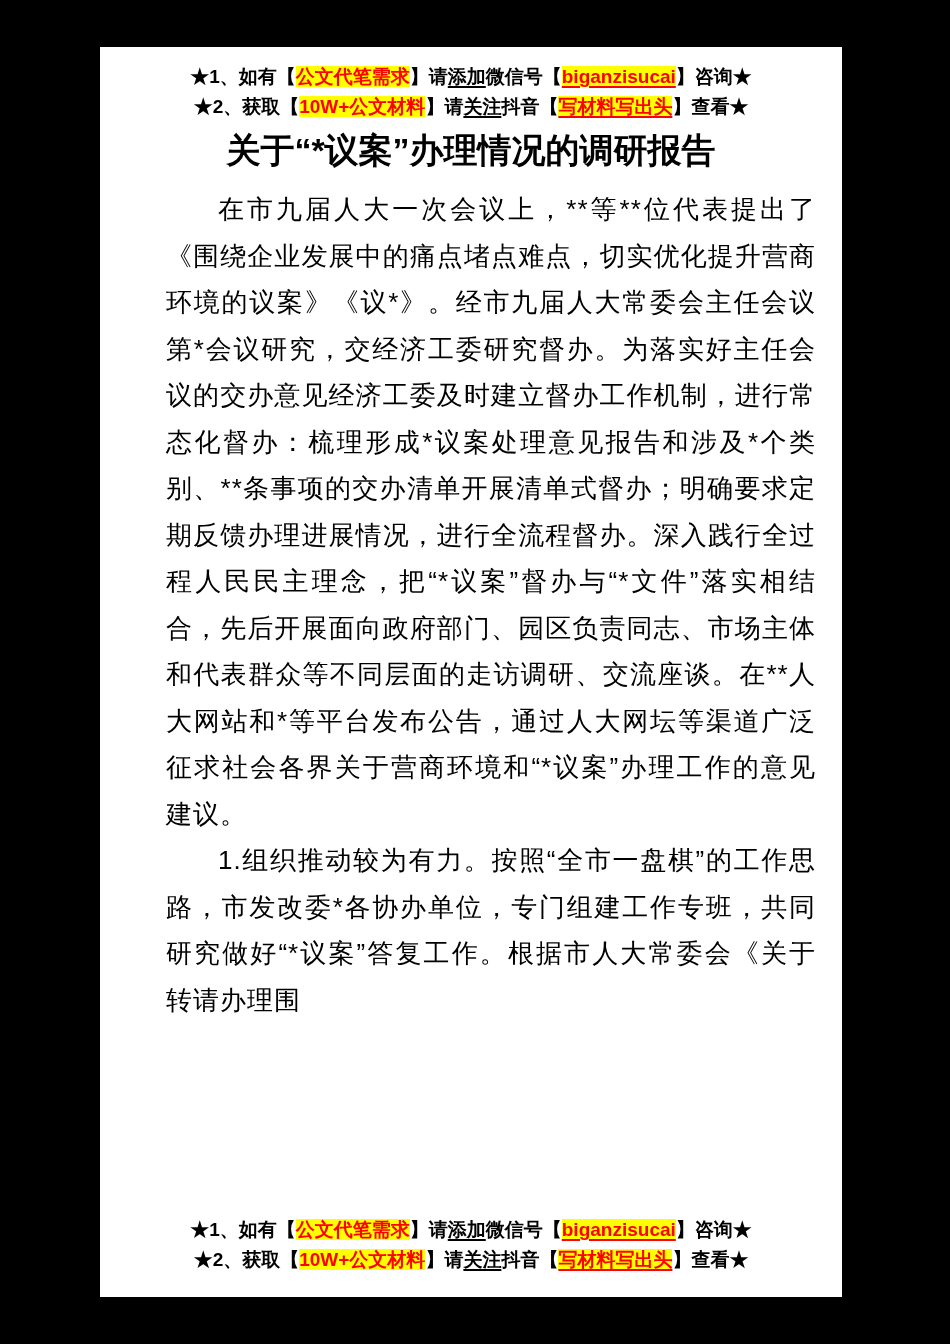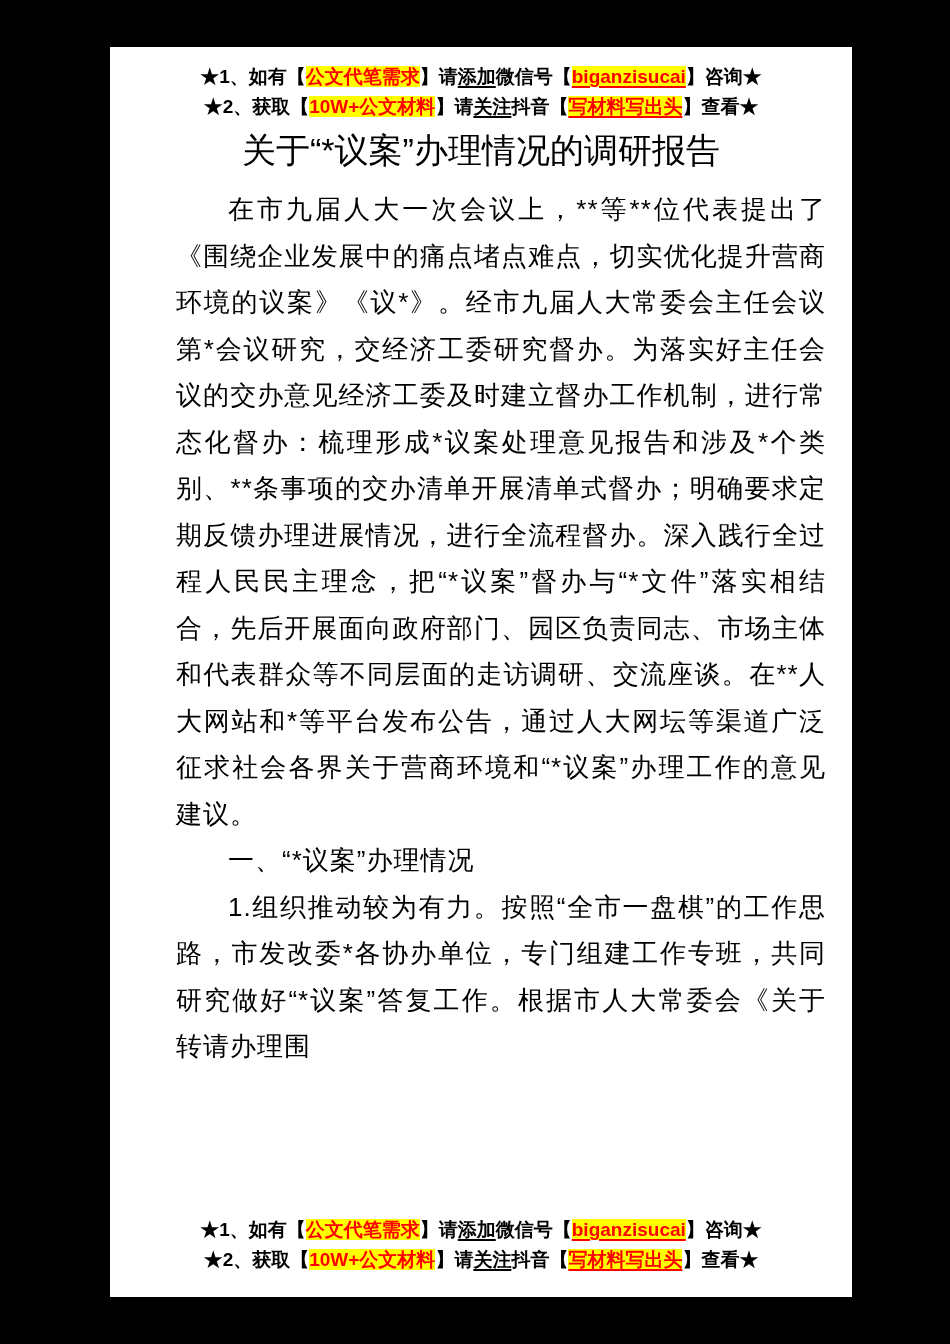--- a/index.html
+++ b/index.html
@@ -6,21 +6,21 @@
     margin: 0;
     padding: 0;
     width: 950px;
     height: 1344px;
     background: #000000;
     overflow: hidden;
     font-family: "Liberation Sans", sans-serif;
   }
   .paper {
     position: absolute;
-    left: 110px;
+    left: 100px;
     top: 47px;
     width: 742px;
     height: 1250px;
     background: #ffffff;
     color: #000000;
     overflow: hidden;
   }
   .promo {
     text-align: center;
     font-size: 19px;
@@ -42,21 +42,21 @@
   }
   .ul {
     text-decoration: underline;
     text-decoration-thickness: 2px;
     text-underline-offset: 3px;
   }
   .report-title {
     margin: 4px 0 0 0;
     text-align: center;
     font-size: 34px;
-    font-weight: normal;
+    font-weight: bold;
     line-height: 48px;
     color: #000000;
   }
   .body-text {
     margin-top: 12px;
     padding: 0 26px 0 66px;
     font-size: 26px;
     line-height: 46.5px;
     letter-spacing: 1px;
     text-align: justify;
@@ -78,21 +78,20 @@
     </div>
     <div class="promo-line">
       <span>★2、获取【</span><span class="hl">10W+公文材料</span><span>】请</span><span class="ul">关注</span><span>抖音【</span><span class="hl ul">写材料写出头</span><span>】查看★</span>
     </div>
   </div>
 
   <h1 class="report-title">关于“*议案”办理情况的调研报告</h1>
 
   <div class="body-text">
     <p>在市九届人大一次会议上，**等**位代表提出了《围绕企业发展中的痛点堵点难点，切实优化提升营商环境的议案》《议*》。经市九届人大常委会主任会议第*会议研究，交经济工委研究督办。为落实好主任会议的交办意见经济工委及时建立督办工作机制，进行常态化督办：梳理形成*议案处理意见报告和涉及*个类别、**条事项的交办清单开展清单式督办；明确要求定期反馈办理进展情况，进行全流程督办。深入践行全过程人民民主理念，把“*议案”督办与“*文件”落实相结合，先后开展面向政府部门、园区负责同志、市场主体和代表群众等不同层面的走访调研、交流座谈。在**人大网站和*等平台发布公告，通过人大网坛等渠道广泛征求社会各界关于营商环境和“*议案”办理工作的意见建议。</p>
-    <p>一、“*议案”办理情况</p>
     <p>1.组织推动较为有力。按照“全市一盘棋”的工作思路，市发改委*各协办单位，专门组建工作专班，共同研究做好“*议案”答复工作。根据市人大常委会《关于转请办理围</p>
   </div>
 
   <div class="promo promo-footer">
     <div class="promo-line">
       <span>★1、如有【</span><span class="hl">公文代笔需求</span><span>】请</span><span class="ul">添加</span><span>微信号【</span><span class="hl ul">biganzisucai</span><span>】咨询★</span>
     </div>
     <div class="promo-line">
       <span>★2、获取【</span><span class="hl">10W+公文材料</span><span>】请</span><span class="ul">关注</span><span>抖音【</span><span class="hl ul">写材料写出头</span><span>】查看★</span>
     </div>

